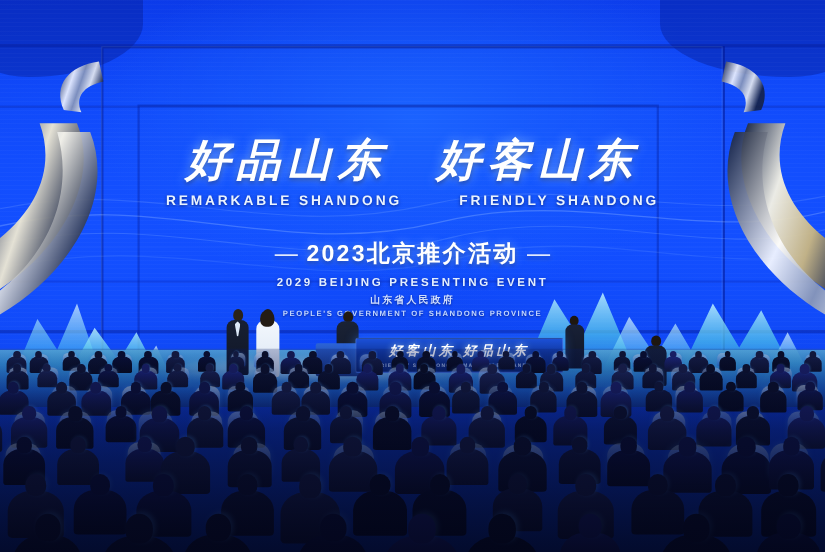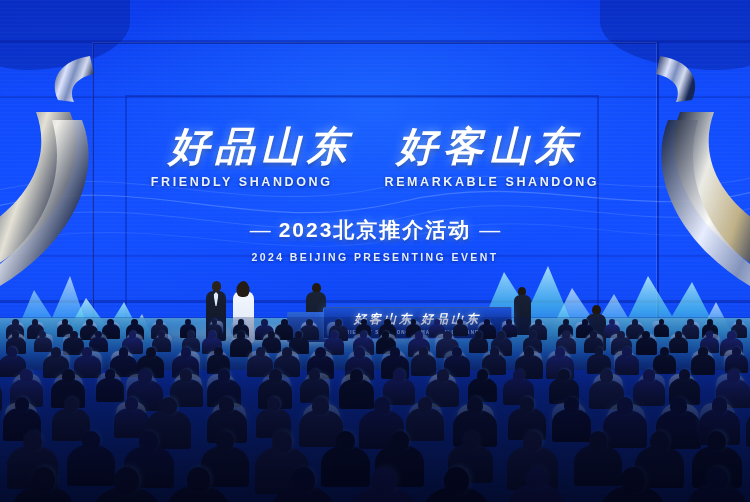--- a/index.html
+++ b/index.html
@@ -276,31 +276,35 @@
       <path d="M118,100 C108,78 122,60 150,56 L154,74 C136,78 128,88 134,102 Z" fill="url(#gr2)" opacity=".85"></path>
     </g>
   </svg>
 
   <div class="titlewrap">
     <div class="cn-main">
       <span>好品山东</span>
       <span>好客山东</span>
     </div>
     <div class="en-main">
+      <span>REMARKABLE SHANDONG</span>
       <span>FRIENDLY SHANDONG</span>
-      <span>REMARKABLE SHANDONG</span>
     </div>
     <div class="sub-cn">
       <span class="dash">—</span>
       <span>2023北京推介活动</span>
       <span class="dash">—</span>
     </div>
-    <div class="sub-en">2024 BEIJING PRESENTING EVENT</div>
+    <div class="sub-en">2029 BEIJING PRESENTING EVENT</div>
   </div>
 
+  <div class="org">
+    <div class="org-cn">山东省人民政府</div>
+    <div class="org-en">PEOPLE'S GOVERNMENT OF SHANDONG PROVINCE</div>
+  </div>
 
   <svg class="mtns" viewBox="0 0 750 120" preserveAspectRatio="none">
     <defs>
       <linearGradient id="mg" x1="0" y1="0" x2="0" y2="1">
         <stop offset="0%" stop-color="#bff2ff" stop-opacity=".85"></stop>
         <stop offset="45%" stop-color="#4fc9ea" stop-opacity=".68"></stop>
         <stop offset="100%" stop-color="#1a7fd8" stop-opacity=".35"></stop>
       </linearGradient>
       <linearGradient id="mg2" x1="0" y1="0" x2="0" y2="1">
         <stop offset="0%" stop-color="#e4fbff" stop-opacity=".7"></stop>

